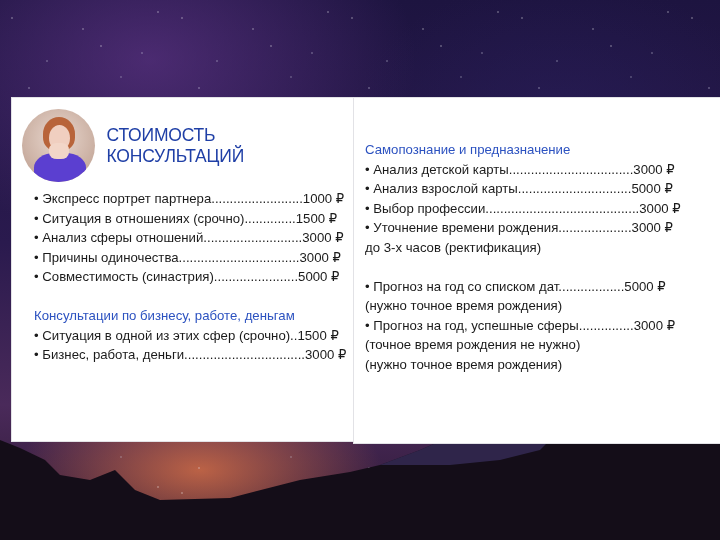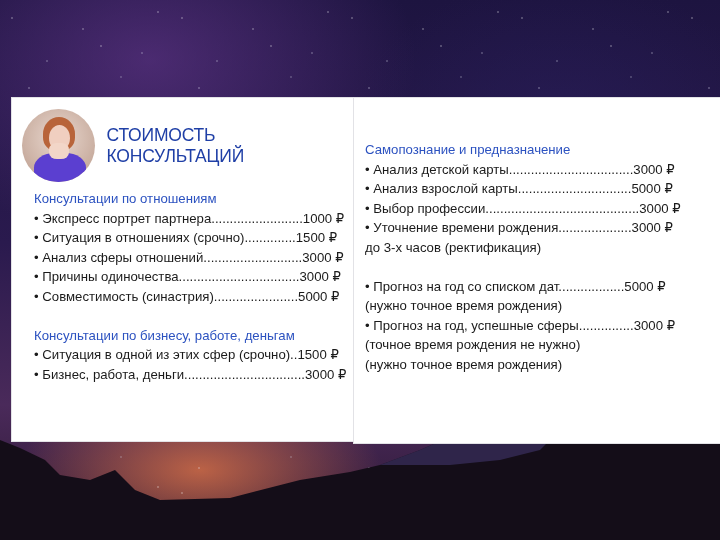--- a/index.html
+++ b/index.html
@@ -98,21 +98,20 @@
       <div class="hair"></div>
       <div class="shirt"></div>
       <div class="face"></div>
       <div class="hands"></div>
     </div>
     <div class="title">СТОИМОСТЬ КОНСУЛЬТАЦИЙ</div>
   </div>
 
   <div class="content">
     <div class="section">
-      <div class="section-head">Консультации по отношениям</div>
       <div class="item">• Экспресс портрет партнера.........................1000 ₽</div>
       <div class="item">• Ситуация в отношениях (срочно)..............1500 ₽</div>
       <div class="item">• Анализ сферы отношений...........................3000 ₽</div>
       <div class="item">• Причины одиночества.................................3000 ₽</div>
       <div class="item">• Совместимость (синастрия).......................5000 ₽</div>
     </div>
     <div class="section">
       <div class="section-head">Консультации по бизнесу, работе, деньгам</div>
       <div class="item">• Ситуация в одной из этих сфер (срочно)..1500 ₽</div>
       <div class="item">• Бизнес, работа, деньги.................................3000 ₽</div>

